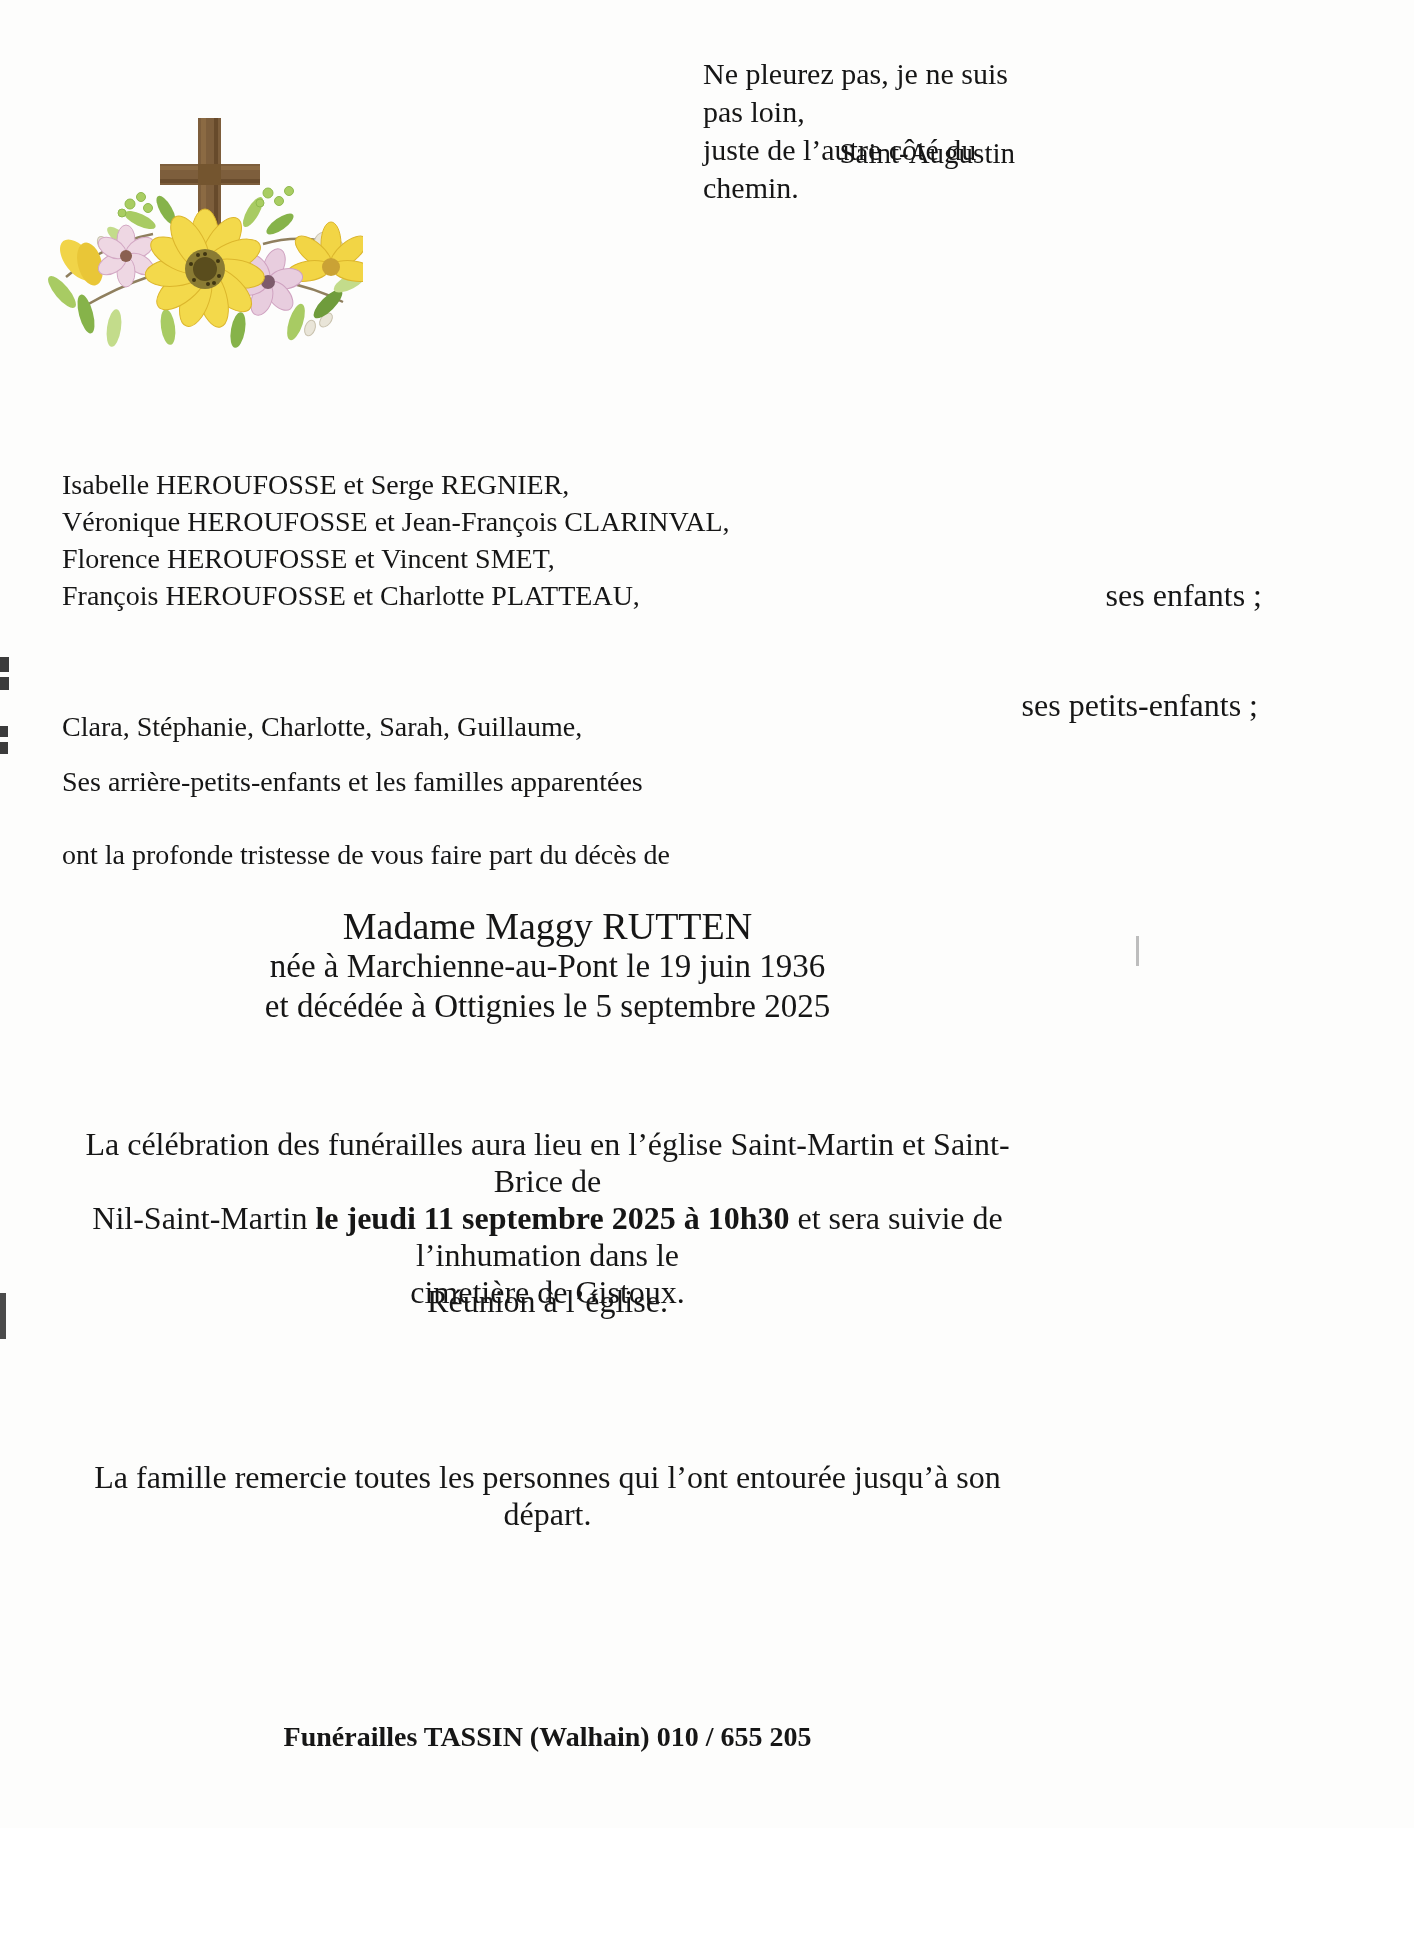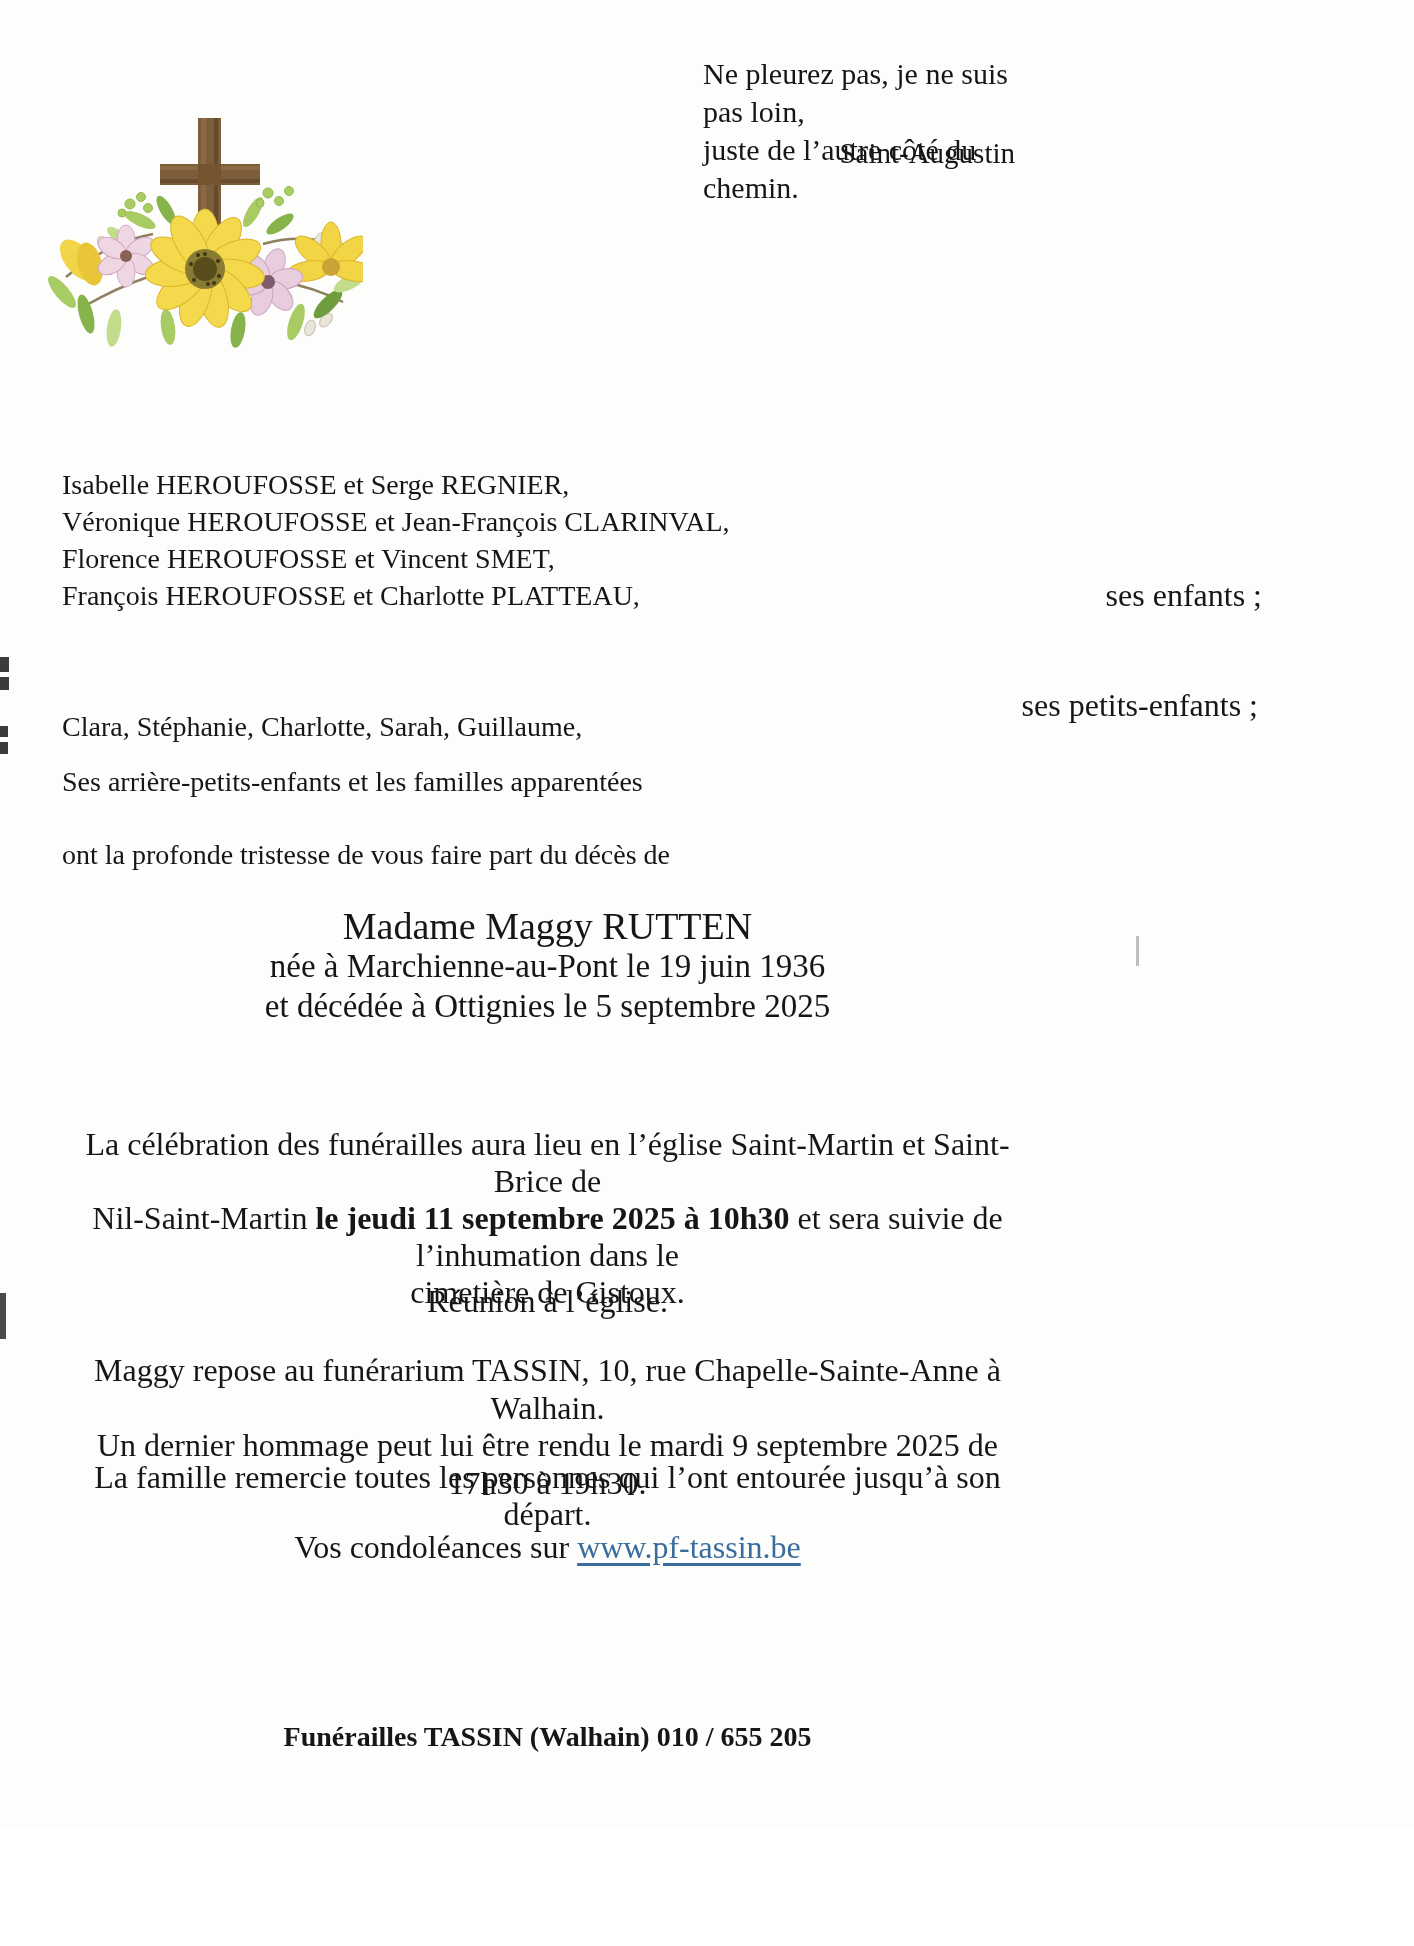--- a/index.html
+++ b/index.html
@@ -225,30 +225,23 @@
   </div>
 
   <div class="abs content-col ceremony">
     <div>La célébration des funérailles aura lieu en l’église Saint-Martin et Saint-Brice de</div>
     <div><span>Nil-Saint-Martin </span><b>le jeudi 11 septembre 2025 à 10h30</b><span> et sera suivie de l’inhumation dans le</span></div>
     <div>cimetière de Gistoux.</div>
   </div>
 
   <div class="abs content-col meeting">Réunion à l’église.</div>
 
-  <div class="abs content-col visitation">
-    <div>Maggy repose au funérarium TASSIN, 10, rue Chapelle-Sainte-Anne à Walhain.</div>
-    <div>Un dernier hommage peut lui être rendu le mardi 9 septembre 2025 de 17h30 à 19h30.</div>
-  </div>
 
   <div class="abs content-col thanks">La famille remercie toutes les personnes qui l’ont entourée jusqu’à son départ.</div>
 
-  <div class="abs content-col condolences">
-    <span>Vos condoléances sur </span><a href="#" id="condolences-link" style="color: rgb(58, 109, 158);">www.pf-tassin.be</a>
-  </div>
 
   <div class="abs content-col footer-line">Funérailles TASSIN (Walhain) 010 / 655 205</div>
 
   <div class="abs artifact a1"></div>
   <div class="abs artifact a2"></div>
   <div class="abs artifact a3"></div>
   <div class="abs artifact a4"></div>
   <div class="abs artifact a5"></div>
   <div class="abs artifact a6"></div>
 

